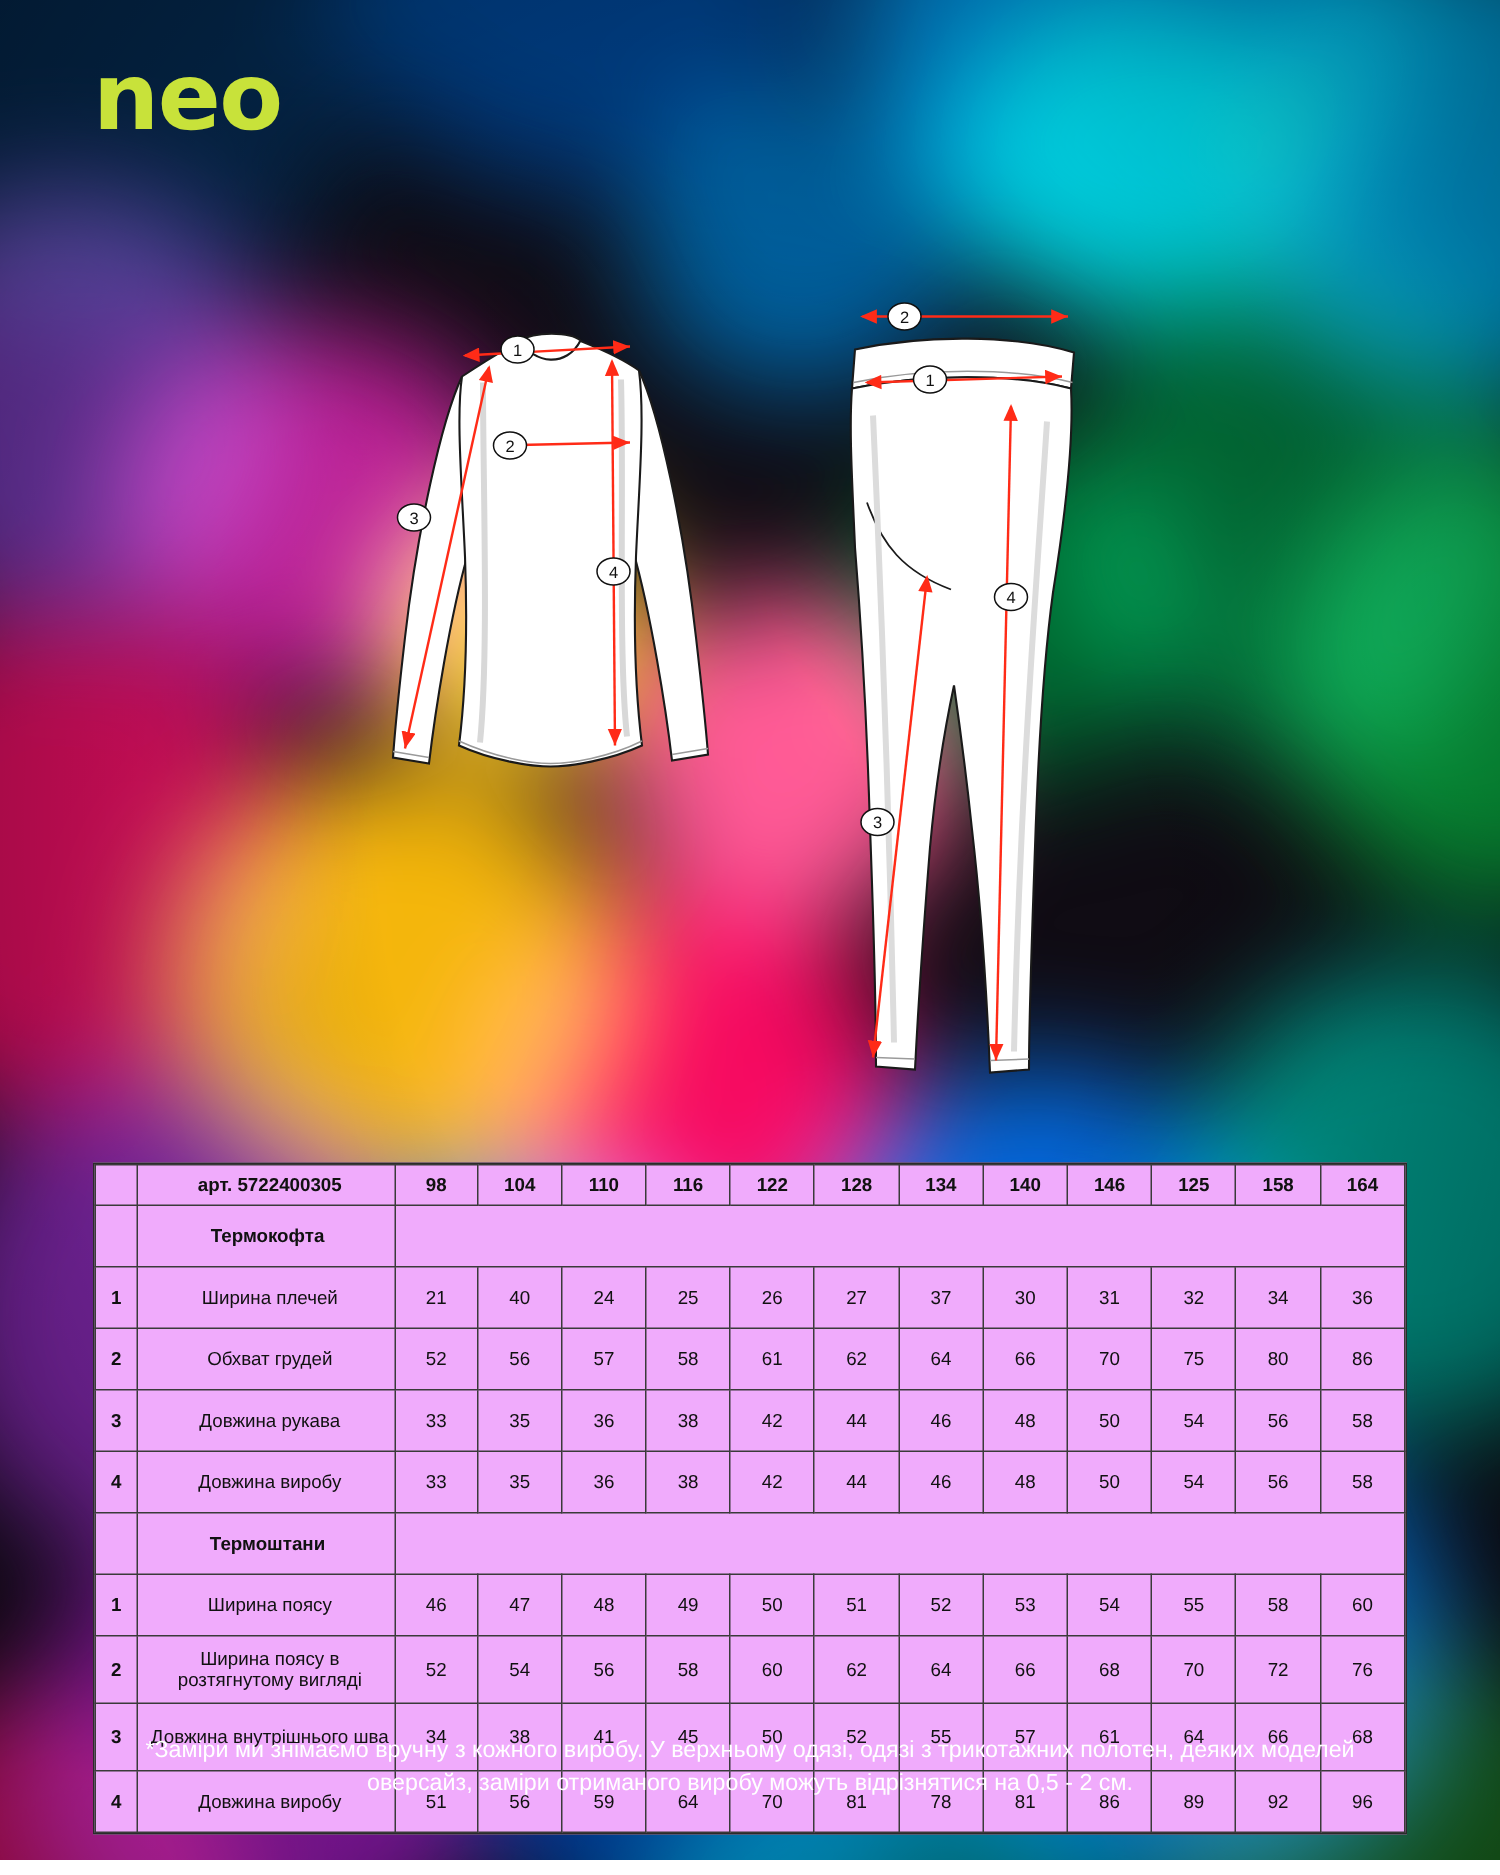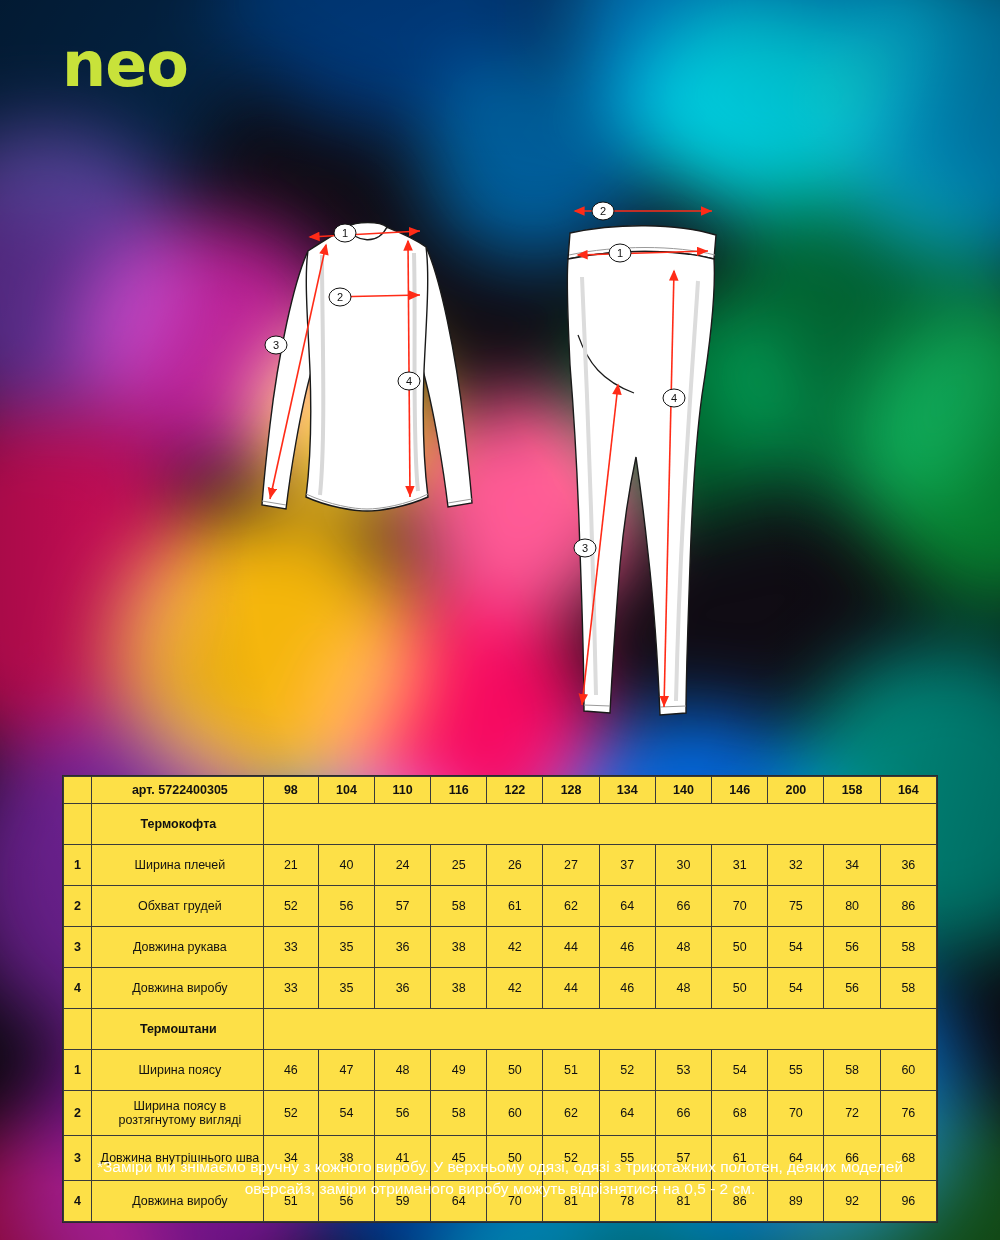--- a/index.html
+++ b/index.html
@@ -70,21 +70,21 @@
     font-size: 11px;
     fill: #111;
   }
 
   
   .table-wrap {
     position: absolute;
     left: 62px;
     top: 775px;
     width: 876px;
-    background: #fde047;
+    background: #f0abfc;
     border: 1px solid #2b2b2b;
     box-sizing: border-box;
   }
   table {
     border-collapse: collapse;
     width: 100%;
     font-size: 12.5px;
     color: #111;
   }
   td, th {
@@ -284,21 +284,21 @@
           <th class="col-name art-head">арт. 5722400305</th>
           <th class="sizecol">98</th>
           <th class="sizecol">104</th>
           <th class="sizecol">110</th>
           <th class="sizecol">116</th>
           <th class="sizecol">122</th>
           <th class="sizecol">128</th>
           <th class="sizecol">134</th>
           <th class="sizecol">140</th>
           <th class="sizecol">146</th>
-          <th class="sizecol">200</th>
+          <th class="sizecol">125</th>
           <th class="sizecol">158</th>
           <th class="sizecol">164</th>
         </tr>
       </thead>
       <tbody>
 
         <tr class="section-row">
           <td class="col-idx"></td>
           <td class="col-name section-label">Термокофта</td>
           <td colspan="12"></td>

